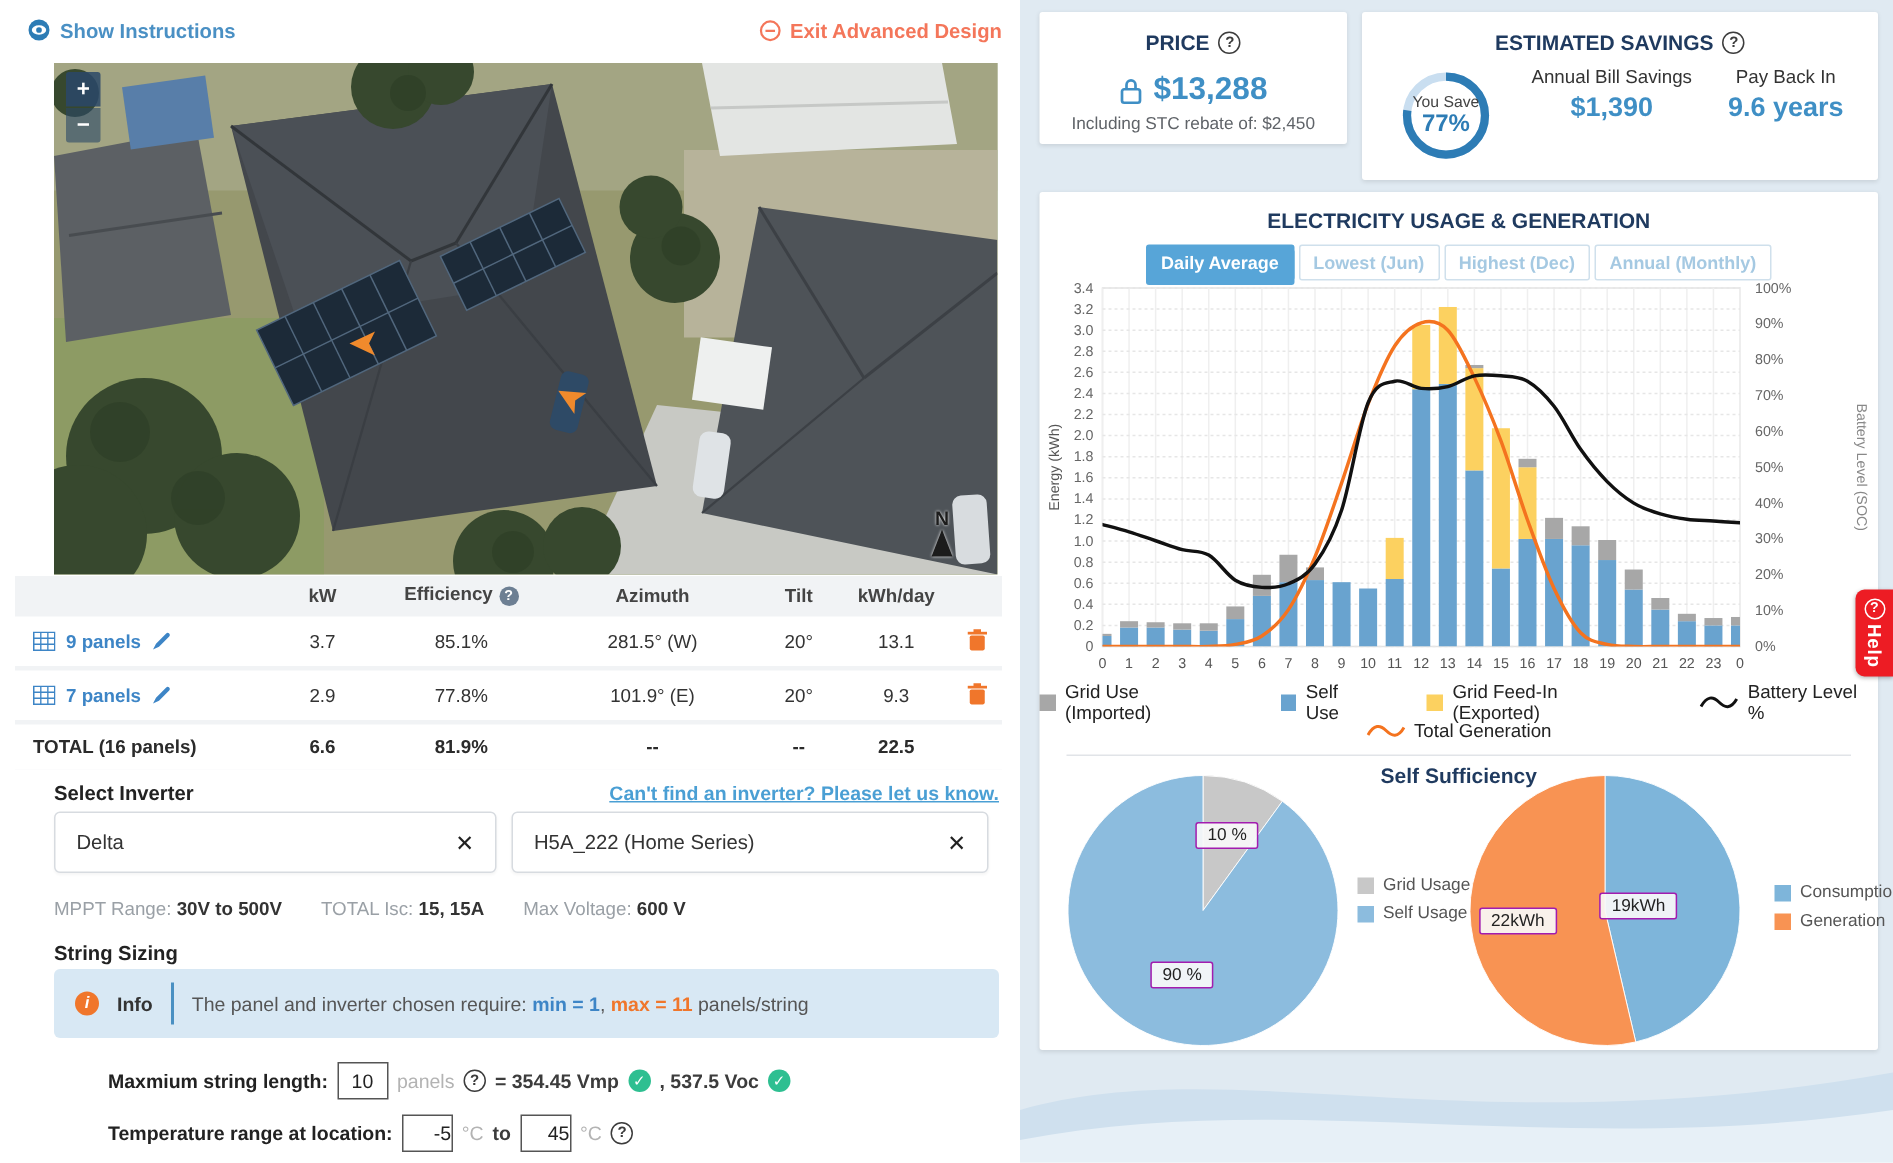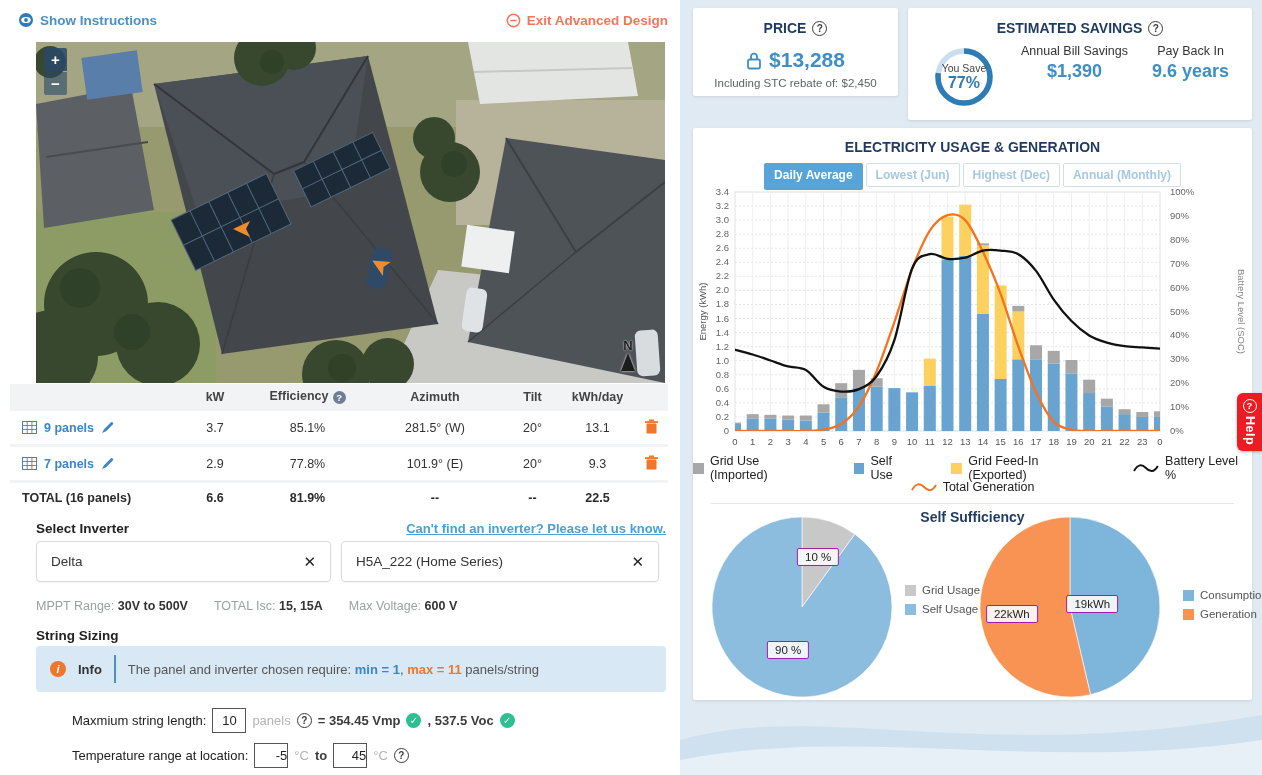--- a/index.html
+++ b/index.html
@@ -55,21 +55,21 @@
   .spec-val { color:#333; font-weight:bold; }
   .ss-title { position:absolute; left:36px; top:628px; font-weight:bold; font-size:13.5px; color:#222; }
   .info-box { position:absolute; left:36px; top:646px; width:630px; height:46px; background:#d8e8f4; border-radius:4px;
               display:flex; align-items:center; padding:0 14px; gap:12px; color:#555; font-size:13px; }
   .info-ico { display:inline-flex; width:16px; height:16px; border-radius:50%; background:#f0762b; color:#fff;
               font-size:11px; font-weight:bold; align-items:center; justify-content:center; font-style:italic; }
   .info-sep { width:2px; height:28px; background:#4a90c2; }
   .min-blue { color:#3d85c6; font-weight:bold; }
   .max-orange { color:#f0762b; font-weight:bold; }
   .ctrl-row { position:absolute; left:36px; display:flex; align-items:center; gap:6px; font-size:13px; }
-  .ctrl-label { font-weight:normal; color:#222;padding-left:36px; }
+  .ctrl-label { font-weight:bold; color:#222;padding-left:36px; }
   .ctrl-input { width:34px; height:25px; border:1px solid #555; text-align:center; font-size:13px;
                 font-family:"Liberation Sans",sans-serif; color:#222; background:#fff; }
   .unit-gray { color:#b3b3b3; }
   .bold-dark { font-weight:bold; color:#3c3c3c; }
 
   
   .right-panel { position:absolute; left:680px; top:0; width:582px; height:775px; background:#e0eaf2; }
   .card { position:absolute; background:#fff; border-radius:2px; box-shadow:0 1px 3px rgba(0,0,0,0.1); }
   .price-card { left:13px; top:8px; width:205px; height:88px; text-align:center; }
   .savings-card { left:228px; top:8px; width:344px; height:112px; }

